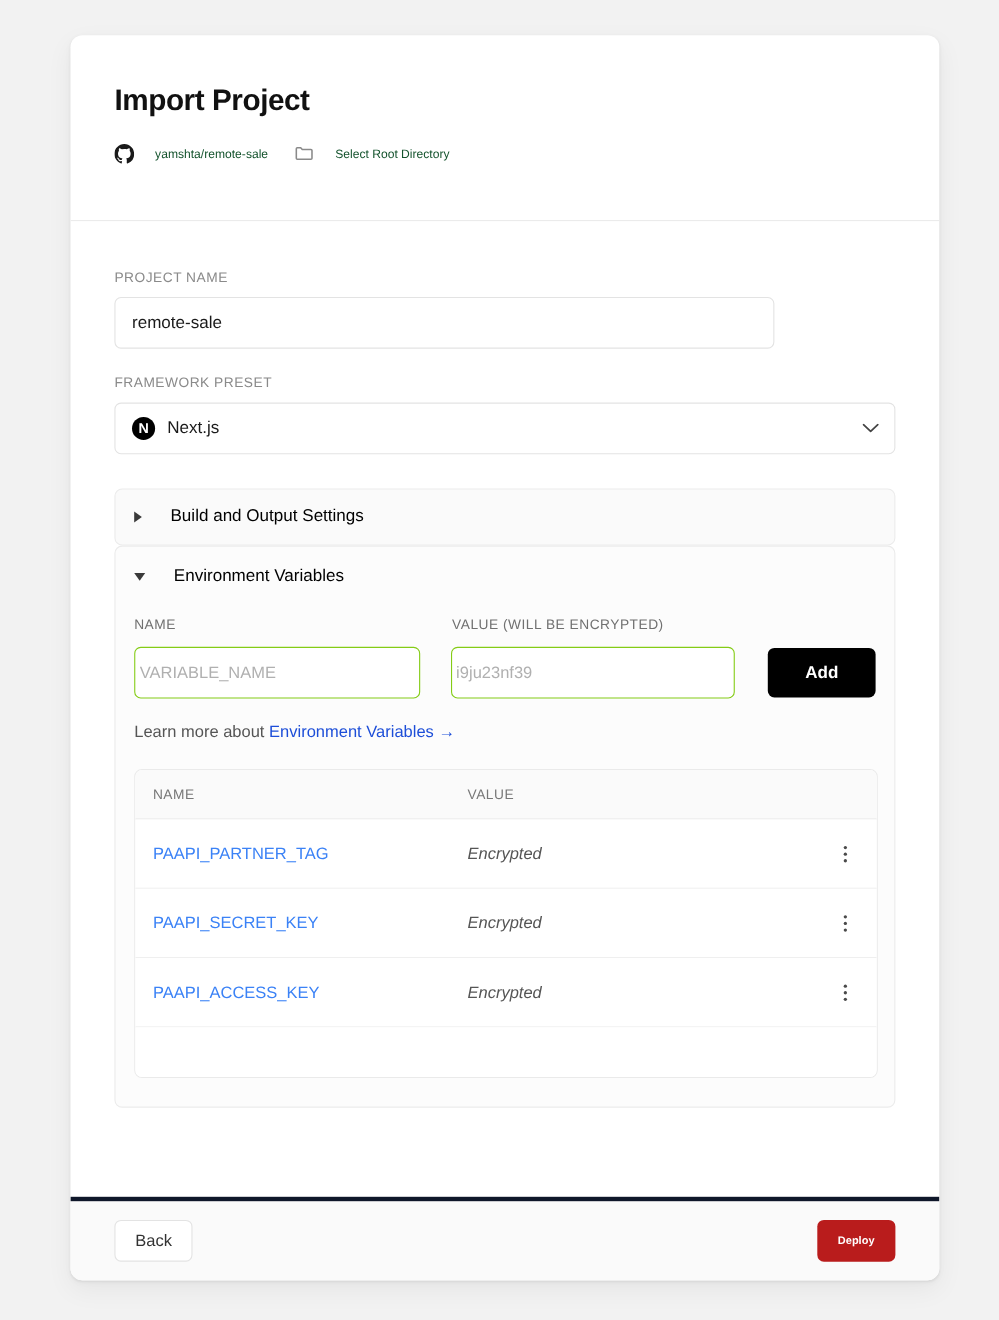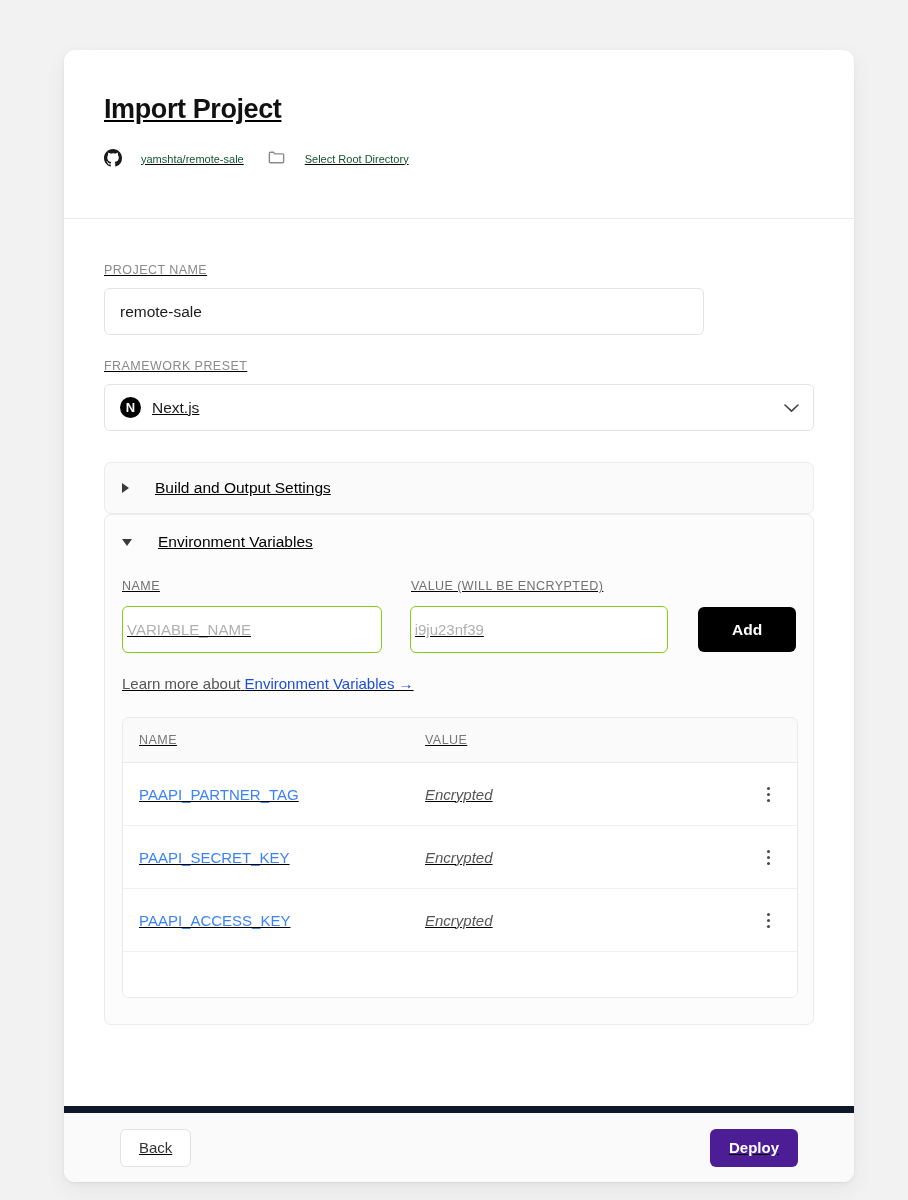--- a/index.html
+++ b/index.html
@@ -17,32 +17,31 @@
     width: 908px;
     height: 1200px;
     background: #f2f2f2;
     overflow: hidden;
   }
 
   
   .card {
     position: absolute;
     left: 64px;
-    top: 50px;
+    top: 32px;
     width: 790px;
     height: 1132px;
     background: #ffffff;
     border-radius: 11px;
     box-shadow: 0 1px 2px rgba(0,0,0,0.05),
                 0 8px 24px rgba(0,0,0,0.055),
                 0 2px 6px rgba(0,0,0,0.03);
     display: flex;
     flex-direction: column;
     overflow: hidden;
-    text-decoration: underline;
   }
 
   
   .card-header {
     padding: 42px 40px 0 40px;
     height: 169px;
     border-bottom: 1px solid #ebebeb;
   }
   .page-title {
     font-size: 27px;
@@ -291,46 +290,46 @@
   }
   .tbl-filler {
     height: 45px;
     background: #fff;
   }
 
   
   .card-footer {
     height: 76px;
     background: #fafafa;
-    border-top: 7px solid #0f172a;
+    border-top: 4px solid #0f172a;
     display: flex;
     align-items: center;
     justify-content: space-between;
-    padding: 0 56px;
+    padding: 0 40px;
     gap: 26px;
   }
   .back-btn {
     height: 38px;
     padding: 0 18px;
     background: #ffffff;
     border: 1px solid #e3e3e3;
     border-radius: 6px;
     font-family: "Liberation Sans", sans-serif;
     font-size: 15px;
     color: #333333;
     cursor: pointer;
   }
   .deploy-btn {
     height: 38px;
     padding: 0 19px;
-    background: #4c1d95;
+    background: #b91c1c;
     border: none;
     border-radius: 6px;
     font-family: "Liberation Sans", sans-serif;
-    font-size: 15px;
+    font-size: 10px;
     font-weight: bold;
     color: #ffffff;
     cursor: pointer;
   }
 </style>
 </head>
 <body>
 
 <div id="root">
 

